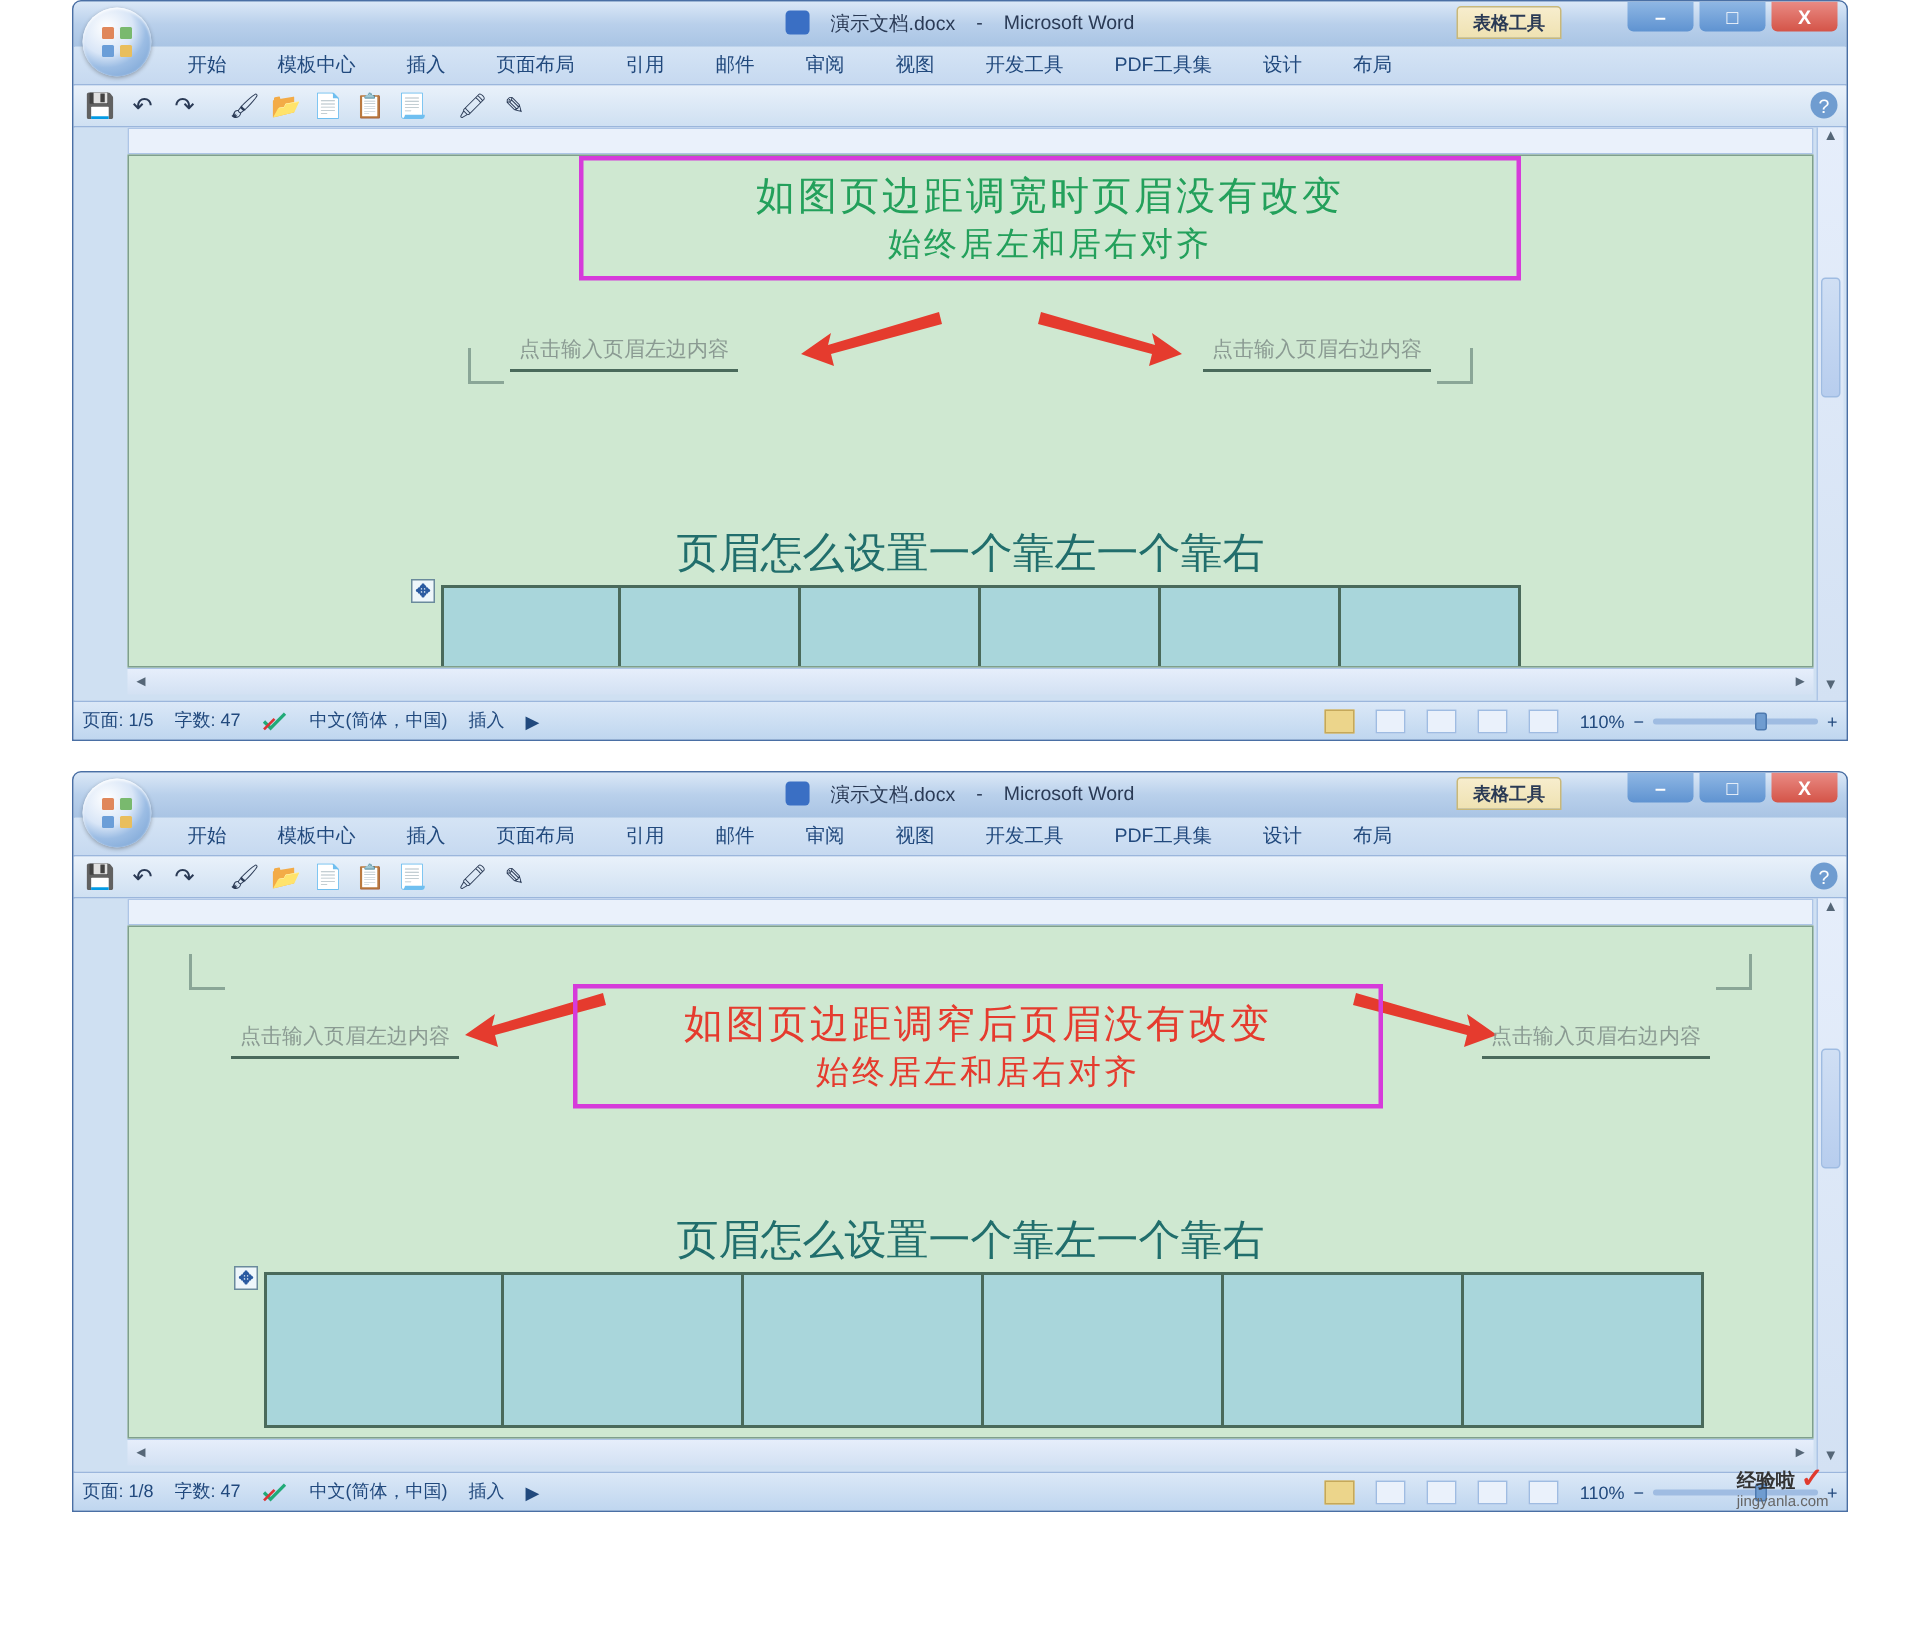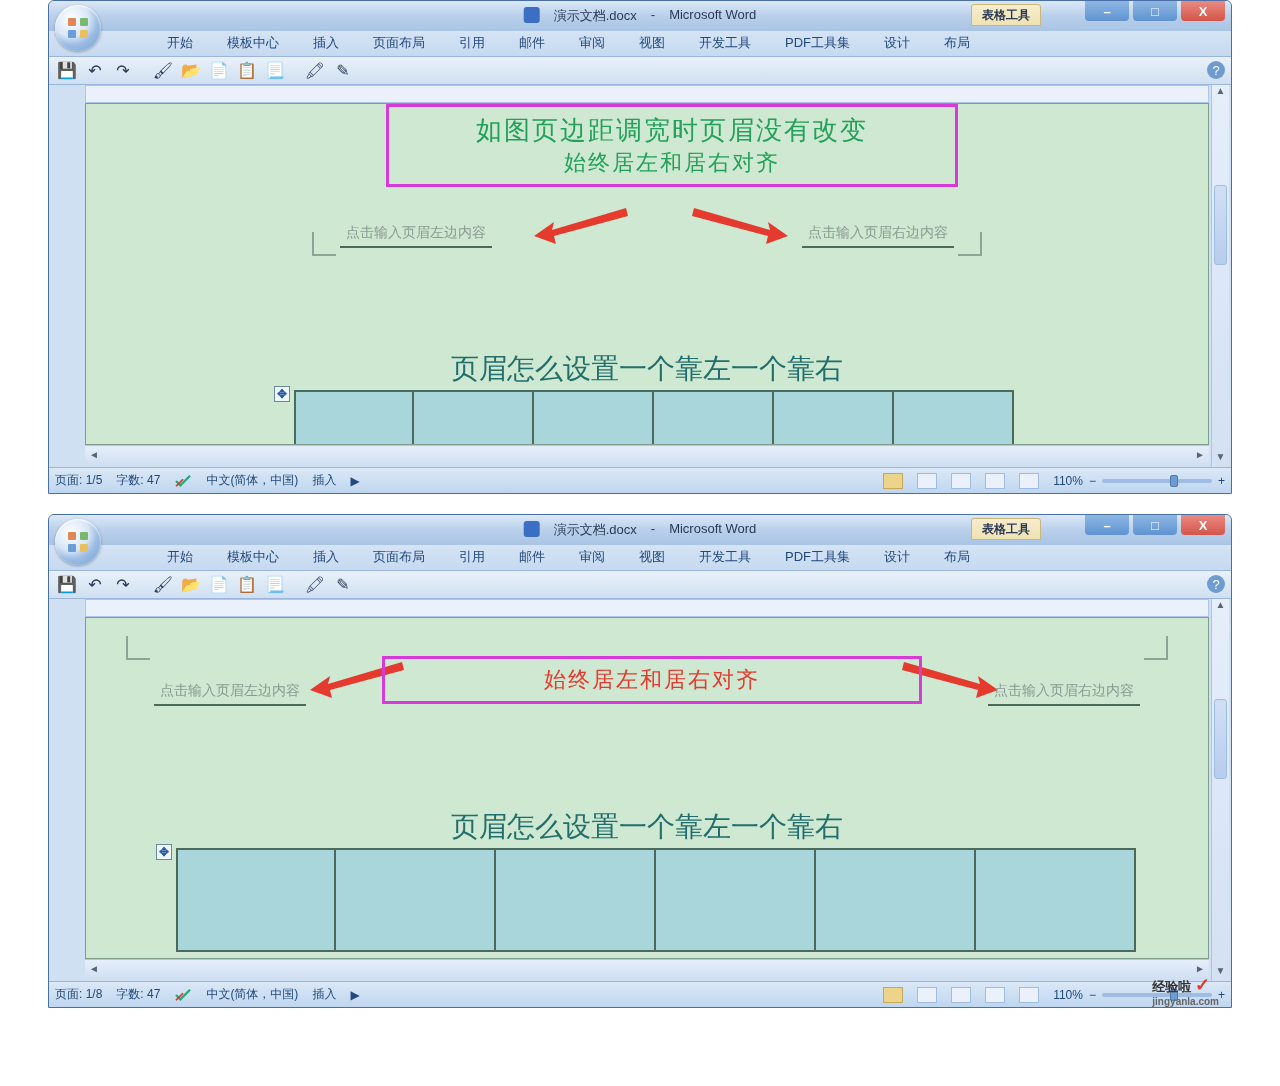--- a/index.html
+++ b/index.html
@@ -31,21 +31,21 @@
     background:radial-gradient(circle at 35% 30%, #fff, #d9e6f7 40%, #9cbde4 60%, #6f9cd0);
     box-shadow:0 1px 3px rgba(0,0,0,.3), inset 0 1px 2px #fff; z-index:5;
     display:flex; align-items:center; justify-content:center;
   }
   .orb .squares { position:relative; width:20px; height:20px;}
   .orb .sq { position:absolute; width:8px; height:8px; border-radius:1px;}
   .orb .sq1{left:0;top:0;background:#e0875b;} .orb .sq2{right:0;top:0;background:#79b96e;}
   .orb .sq3{left:0;bottom:0;background:#6b9ed8;} .orb .sq4{right:0;bottom:0;background:#e9be5c;}
   .ribbon-tabs {
     height:26px; background:linear-gradient(#d5e4f5,#c6d9f0);
-    display:flex; align-items:flex-end; padding-left:116px; gap:30px;
+    display:flex; align-items:flex-end; padding-left:74px; gap:30px;
     border-bottom:1px solid #9bb6dc; font-size:13px; color:#21497d;
   }
   .ribbon-tabs span { padding:4px 2px 4px; cursor:pointer;}
   .qat {
     height:28px; background:linear-gradient(#e9f1fa,#cfe0f2);
     display:flex; align-items:center; padding:0 8px; gap:8px;
     border-bottom:1px solid #9bb6dc;
   }
   .qat .btn { width:20px; height:20px; display:flex; align-items:center; justify-content:center; color:#2a3a55;}
   .qat .sep { width:4px;}
@@ -85,21 +85,21 @@
   }
   .statusbar .spacer{flex:1;}
   .statusbar .zoom { display:flex; align-items:center; gap:6px;}
   .slider { width:110px; height:4px; background:#9fbce2; position:relative; border-radius:2px;}
   .slider .knob { position:absolute; left:62%; top:-4px; width:8px; height:12px; background:#6f9cd0; border:1px solid #4e7ab0; border-radius:2px;}
   .viewbtn { width:20px; height:16px; border:1px solid #9fbce2; background:#eaf1fb; }
   .viewbtn.active { background:#ecd58b; border-color:#c5a85a;}
   .watermark { position:absolute; right:12px; bottom:0; font-size:13px; color:#333;}
   .watermark .logo { font-weight:bold; color:#333;}
   .watermark .check { color:#e03a2e; font-weight:bold; font-size:18px;}
-  .watermark .url { font-size:10px; color:#666; display:block; text-align:center;font-weight:bold;}
+  .watermark .url { font-size:10px; color:#666; display:block; text-align:center;}
   .arrow-svg { position:absolute;}
   .hscroll { height:18px; background:linear-gradient(#e6eefb,#d3e1f3);
     border-top:1px solid #adc5e6; margin:0 22px 0 0; display:flex; align-items:center; justify-content:space-between; padding:0 4px;}
   .hscroll .a { font-size:10px; color:#567;}
   .lang-pill { border-radius:3px; display:flex; align-items:center; gap:4px;}
   .checkmark { width:18px; height:14px; }
   .help-q { position:absolute; right:6px; top:60px; width:18px; height:18px; border-radius:50%;
     background:#6f9cd0; color:#fff; font-size:13px; display:flex; align-items:center; justify-content:center;}
 </style>
 </head>
@@ -169,21 +169,21 @@
 
   <div class="help-q">
         <span>?</span>
       </div>
 
   <div class="content-area" style="height:382px;">
     <div class="page-wrap">
       <div class="ruler-h"></div>
       <div class="page" style="height:342px;">
 
-        <div class="callout" style="left:300px; top:0px; width:572px;">
+        <div class="callout" style="left:300px; top:0px; width:628px;">
           <div class="line1">如图页边距调宽时页眉没有改变</div>
           <div class="line2a">始终居左和居右对齐</div>
         </div>
 
         <svg class="arrow-svg" style="left:440px; top:100px;" width="110" height="40">
           <polygon points="8,32 28,18 26,26 100,4 102,12 28,32 30,40" fill="#e53b2e"></polygon>
         </svg>
         <svg class="arrow-svg" style="left:600px; top:100px;" width="110" height="40">
           <polygon points="102,32 82,18 84,26 8,4 6,12 82,32 80,40" fill="#e53b2e"></polygon>
         </svg>
@@ -320,20 +320,21 @@
         <div class="margin-mark" style="right:40px; top:18px; border-left:none; border-top:none;"></div>
 
         <svg class="arrow-svg" style="left:216px; top:40px;" width="110" height="40">
           <polygon points="8,32 28,18 26,26 100,4 102,12 28,32 30,40" fill="#e53b2e"></polygon>
         </svg>
         <svg class="arrow-svg" style="left:810px; top:40px;" width="110" height="40">
           <polygon points="102,32 82,18 84,26 8,4 6,12 82,32 80,40" fill="#e53b2e"></polygon>
         </svg>
 
         <div class="callout red" style="left:296px; top:38px; width:540px;">
+          <div class="line1">如图页边距调窄后页眉没有改变</div>
           <div class="line2a">始终居左和居右对齐</div>
         </div>
 
         <div style="position:absolute; left:68px; top:62px;" class="hdr-placeholder">点击输入页眉左边内容</div>
         <div style="position:absolute; right:68px; top:62px;" class="hdr-placeholder">点击输入页眉右边内容</div>
 
         <div style="position:absolute; top:190px; left:0; right:0;" class="doc-title">页眉怎么设置一个靠左一个靠右</div>
 
         <div style="position:absolute; left:70px; top:226px;" class="anchor-icon">✥</div>
         <div class="tbl" style="left:90px; top:230px;">

